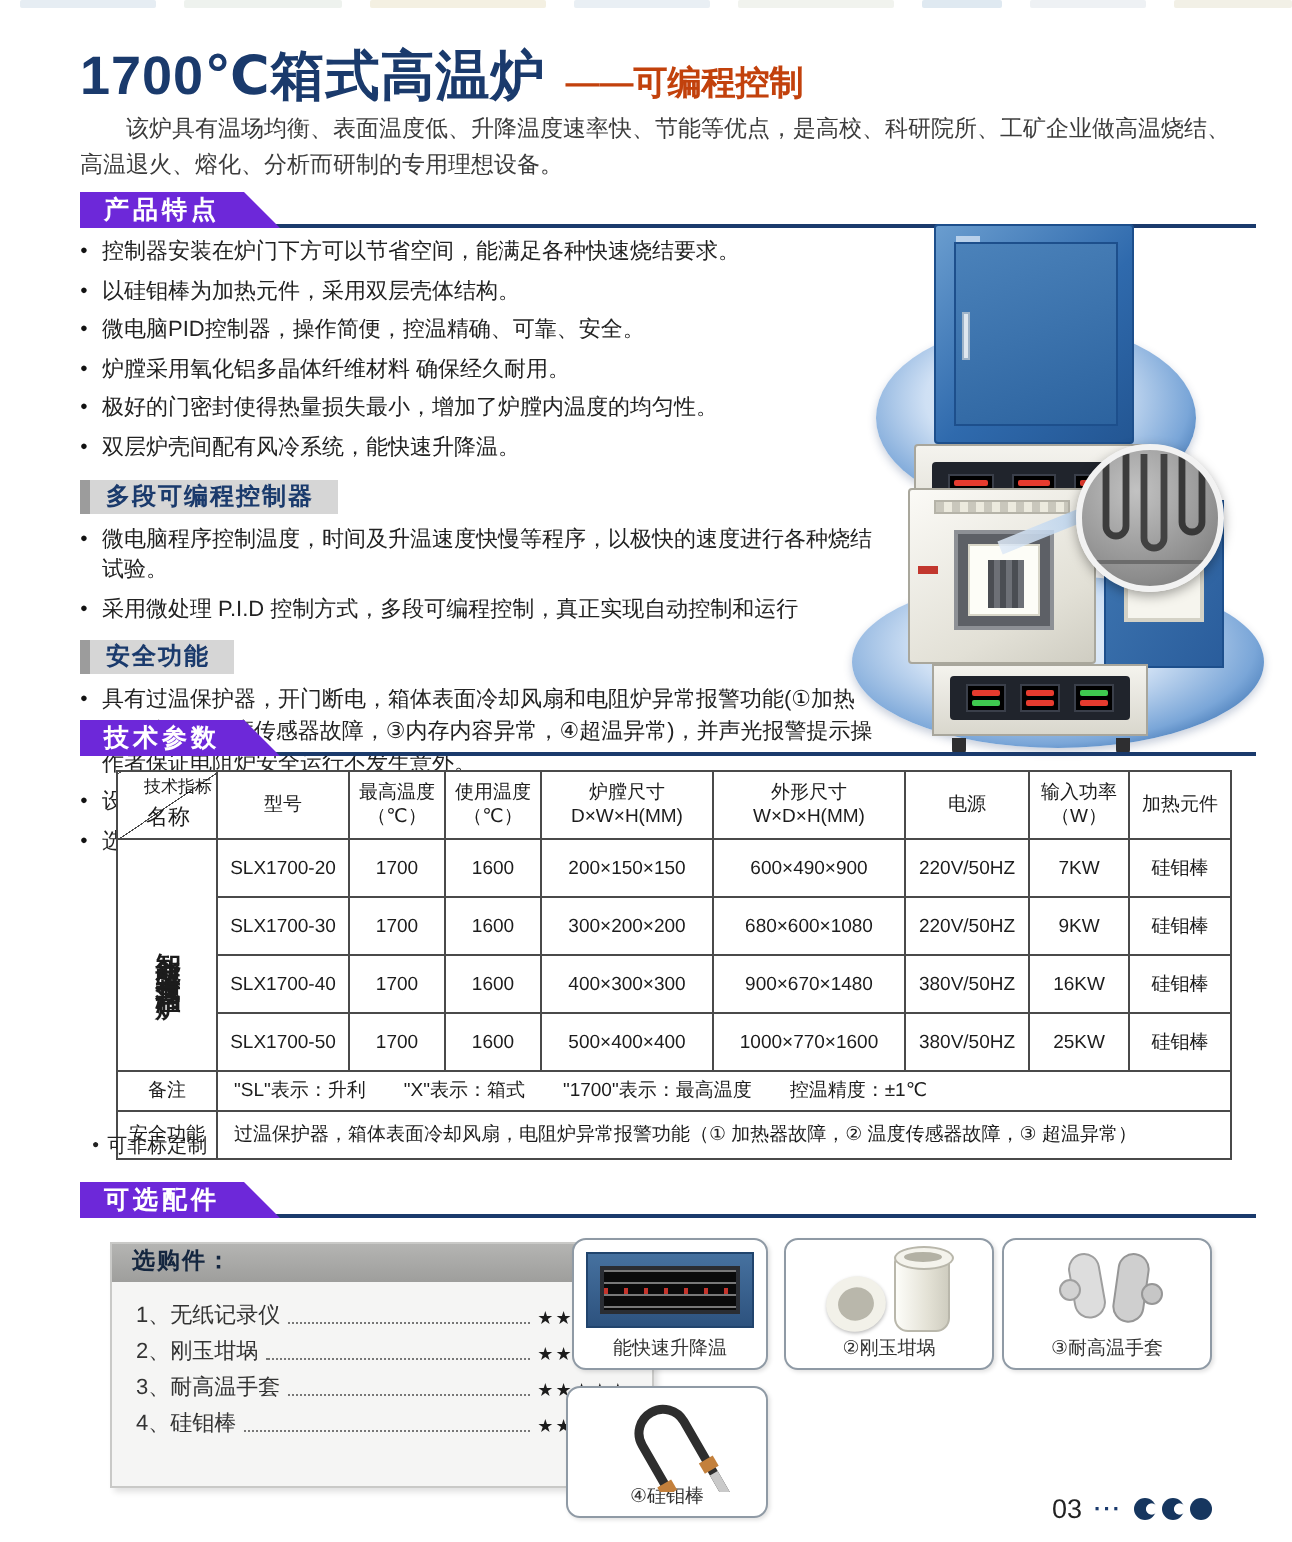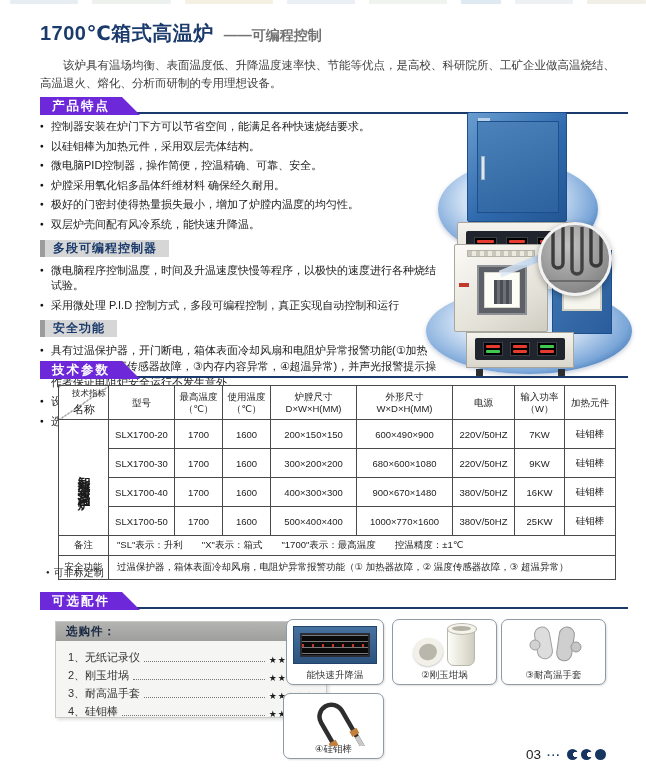--- a/index.html
+++ b/index.html
@@ -6,22 +6,22 @@
   html,body { background:#ffffff; }
   body { font-family:"Liberation Sans","DejaVu Sans",sans-serif; }
   .page { position:relative; width:646px; height:771px; background:#fff; overflow:hidden; }
 
   
   .topstrip { position:absolute; left:0; top:0; width:646px; height:5px; display:flex; gap:14px; padding-left:10px; }
   .topstrip span { height:4px; border-radius:1px; }
 
   
   .titlebar { position:absolute; left:40px; top:20px; white-space:nowrap; }
-  .title-main { font-size:20px; font-weight:bold; color:#1a3a6c; letter-spacing:0.5px;margin-top:28px; }
-  .title-sub { font-size:14px; font-weight:bold; color:#737373; margin-left:10px; }
+  .title-main { font-size:27px; font-weight:bold; color:#1a3a6c; letter-spacing:0.5px;margin-top:28px; }
+  .title-sub { font-size:17px; font-weight:bold; color:#c2410c; margin-left:10px; }
 
   .intro { position:absolute; left:40px; top:57px; width:582px; font-size:11.5px; color:#3c3c3c; line-height:1.55; text-indent:2em; }
 
   
   .ribbon-row { position:absolute; left:40px; width:588px; height:18px; }
   .ribbon-line { position:absolute; left:0; bottom:0; width:100%; height:2px; background:#1a3a6c; }
   .ribbon { position:relative; display:inline-block; background:#6d28d9; color:#fff; font-size:12.5px; font-weight:bold; line-height:18px; height:18px; padding:0 30px 0 12px; letter-spacing:2px; clip-path:polygon(0 0, calc(100% - 18px) 0, 100% 100%, 0 100%); }
 
   
   .leftcol { position:absolute; left:40px; top:119px; width:398px; }
@@ -72,21 +72,21 @@
   .corner-top { position:absolute; top:2px; right:2px; font-size:8.5px; }
   .corner-bottom { position:absolute; bottom:2px; left:14px; font-size:11px; }
   td.glabel { writing-mode:vertical-rl; text-orientation:upright; font-weight:bold; font-size:12.5px; letter-spacing:3px; padding:2px 0; }
   tr.remark-row td { height:20px; font-size:9.5px; }
   tr.remark-row td.rtext, tr.saferow td.rtext { text-align:left; padding-left:8px; }
   tr.saferow td { height:24px; }
   .tech-note { position:absolute; left:46px; top:566px; font-size:10px; color:#222; }
   .tech-note::before { content:"●"; font-size:6px; vertical-align:2px; margin-right:4px; }
 
   
-  .opt-box { position:absolute; left:55px; top:621px; width:272px; height:97px; background:#f5f5f4; border:1px solid #c9c9c7; box-shadow:2px 2px 3px rgba(0,0,0,.12); }
+  .opt-box { position:absolute; left:55px; top:621px; width:272px; height:123px; background:#f5f5f4; border:1px solid #c9c9c7; box-shadow:2px 2px 3px rgba(0,0,0,.12); }
   .opt-title { height:19px; line-height:19px; background:linear-gradient(#b4b4b2,#9e9e9c); color:#14263f; font-weight:bold; font-size:11.5px; padding-left:10px; letter-spacing:1px; }
   .opt-list { padding:6px 12px 0 12px; }
   .opt-row { display:flex; align-items:flex-end; font-size:11px; color:#333; height:18px; }
   .opt-label { white-space:nowrap; }
   .opt-leader { flex:1; border-bottom:1.5px dotted #777; margin:0 4px 3px 4px; }
   .opt-stars { font-size:9px; color:#1c1c1c; letter-spacing:1px; white-space:nowrap; }
 
   
   .card { position:absolute; background:#fff; border:1px solid #8f9aa5; border-radius:7px; box-shadow:1px 1px 2px rgba(0,0,0,.12); display:flex; flex-direction:column; align-items:center; justify-content:flex-end; padding-bottom:3px; }
   .card-caption { font-size:9.5px; color:#333; line-height:12px; }

